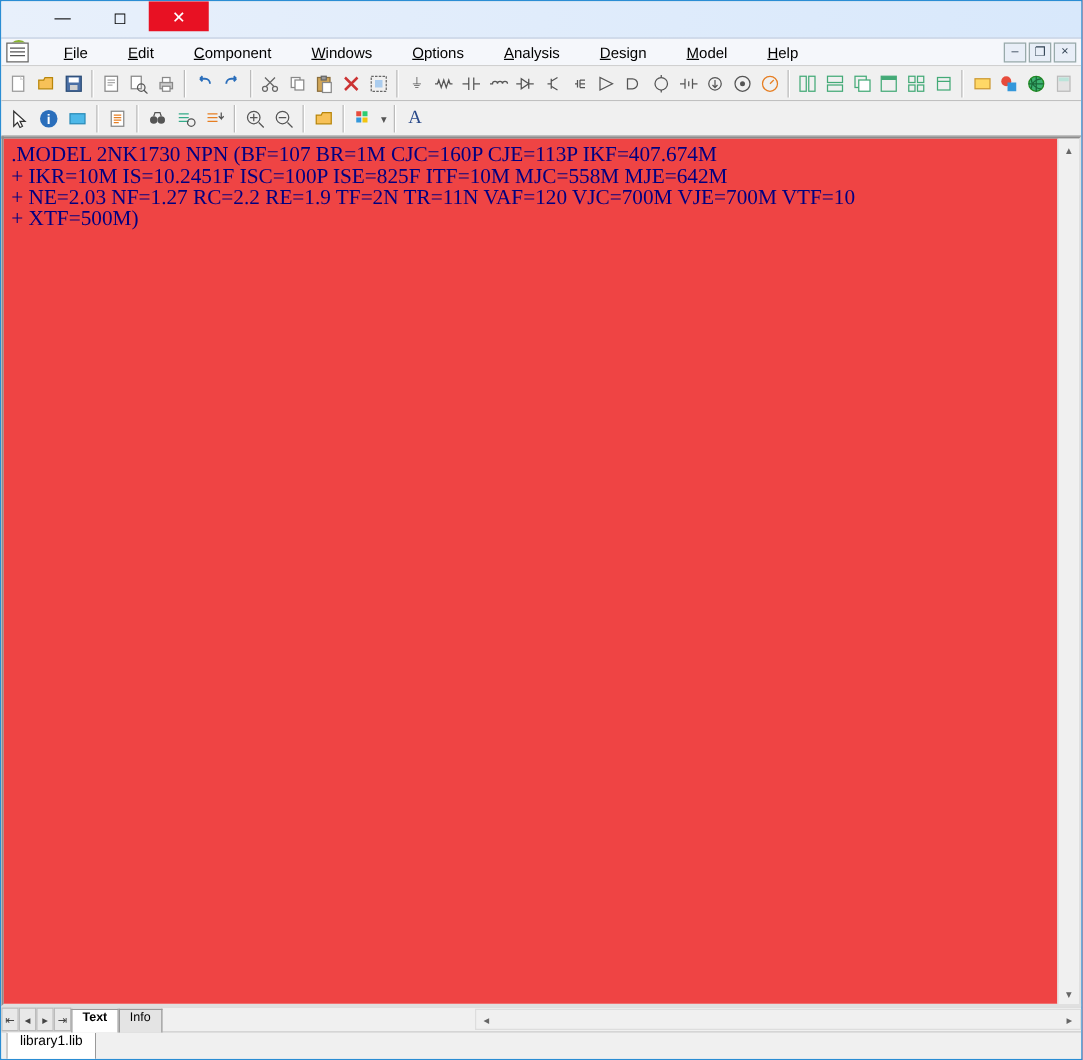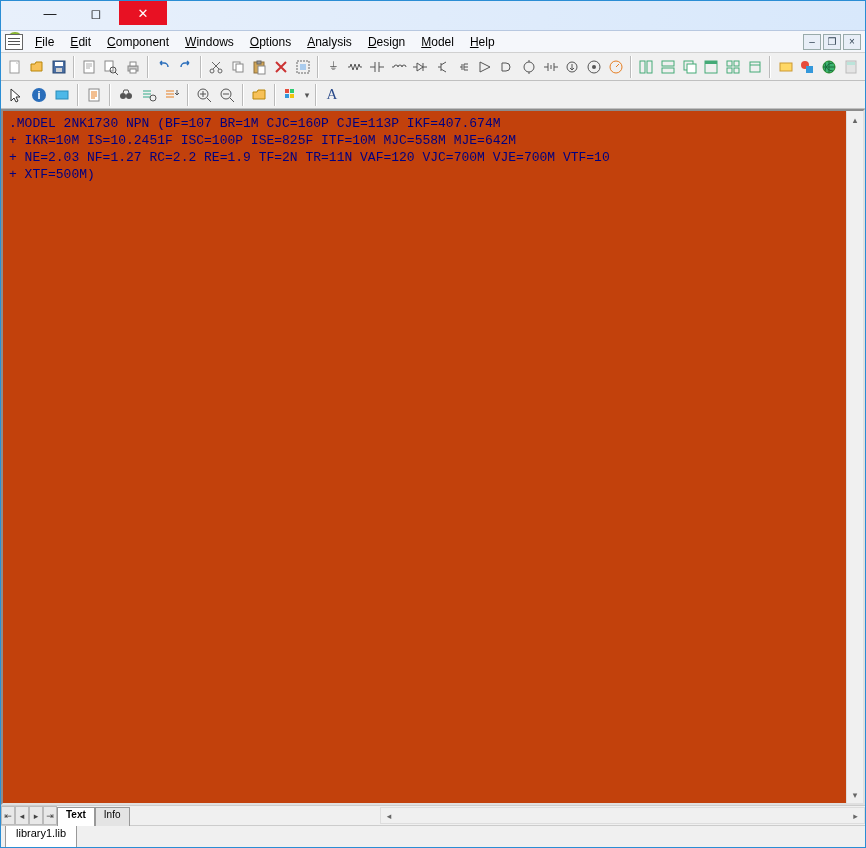--- a/index.html
+++ b/index.html
@@ -49,21 +49,21 @@
     height:24px;
   }
   .winbtn.min, .winbtn.max { height:24px; }
   .menubar {
     height: 22px;
     background: #f5f7fb;
     display: flex;
     align-items: center;
     padding: 0 4px;
     border-bottom: 1px solid #d0d0d0;
-    gap: 0;
+    gap: 16px;
     justify-content: flex-end;
   }
   .menubar .menuicon {
     width: 18px; height: 16px;
     border:1px solid #666;
     background:#fff;
     margin-right:4px;
     display:flex;flex-direction:column;justify-content:space-around;padding:2px;
   }
   .menubar .menuicon div{height:1px;background:#555;}
@@ -104,23 +104,23 @@
   .workspace {
     position: relative;
     background: #fff;
     height: calc(100% - 30px - 22px - 28px - 28px - 20px - 20px - 2px);
     border: 2px inset #e0e0e0;
     margin: 0;
     display:flex;
   }
   .editor {
     flex:1;
-    background: #c2410c;
-    font-family: Liberation Mono, monospace;
-    font-size: 13px;
+    background: #ef4444;
+    font-family: Liberation Serif, serif;
+    font-size: 17px;
     color: #000080;
     padding: 4px 6px;
     white-space: pre;
     overflow: hidden;
     line-height: 17px;
   }
   .editor .line { color:#000080; }
   .vscroll {
     width: 17px;
     background: #f0f0f0;

